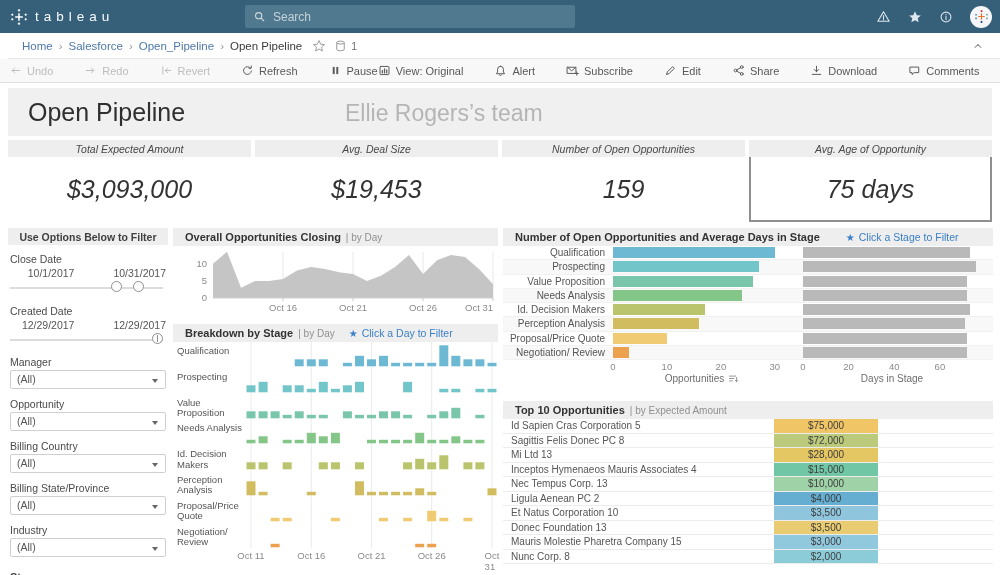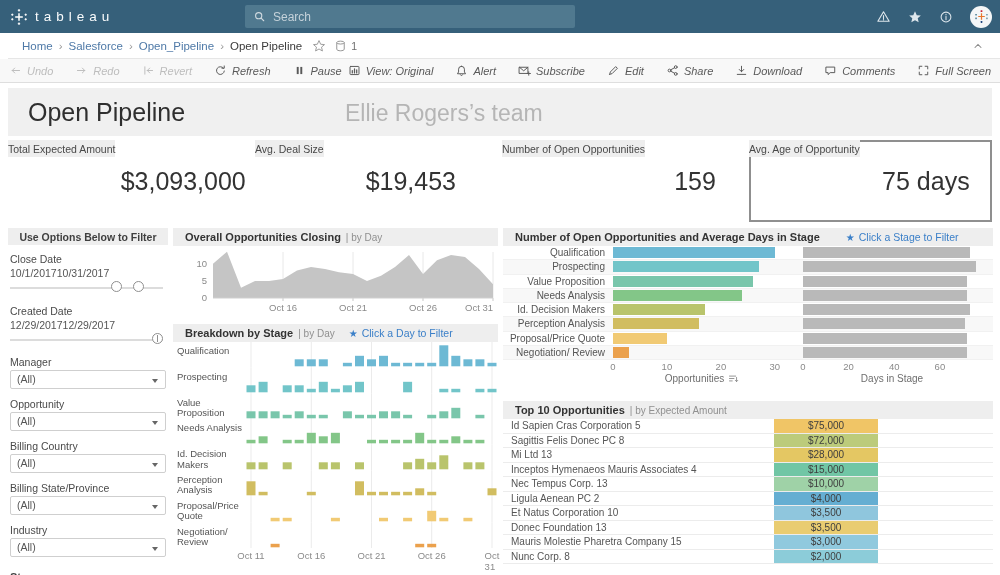--- a/index.html
+++ b/index.html
@@ -26,46 +26,46 @@
     border-bottom:1px solid #e6e6e6; display:flex; align-items:center; padding:0 14px; font-size:11.5px;margin-left:8px; }
   .crumb-link { color:#4e79a7; cursor:pointer; }
   .crumb-cur { color:#3a3a3a; }
   .crumb-sep { color:#9a9a9a; margin:0 6px; }
   .crumb-ics { display:flex; align-items:center; gap:8px; margin-left:10px; color:#8a8a8a; }
   .ds-count { font-size:10.5px; color:#6e6e6e; margin-left:-4px; }
   .collapse { position:absolute; right:16px; color:#8a8a8a; }
 
   .tbar { position:absolute; top:59px; left:0; right:0; height:24px; background:#f8f8f8;
     border-bottom:1px solid #dedede; display:flex; align-items:center; justify-content:space-between; padding:0 9px; }
-  .tb-group { display:flex; align-items:center; gap:22px;font-style:italic; }
+  .tb-group { display:flex; align-items:center; gap:31px; }
   .tb-item { display:flex; align-items:center; gap:5px; font-size:11px; color:#595959; cursor:pointer; white-space:nowrap; }
   .tb-item.disabled { color:#bdbdbd; }
   .tb-item svg { display:block; }
 
   
   .dash { position:absolute; top:83px; left:0; right:0; bottom:0; background:#fff; padding:5px 8px 0; }
   .titleband { position:relative; height:48px; background:#f0f0f0; margin-bottom:4px; }
   .title-main { position:absolute; left:20px; top:10px; font-size:25px; color:#2f2f2f; font-weight:500; }
   .title-sub  { position:absolute; left:337px; top:12px; font-size:23px; color:#b5b5b5; }
 
   .kpis { display:flex; gap:4px; height:82px; margin-bottom:6px; }
-  .kpi { flex:1; background:#fff; display:flex; flex-direction:row; cursor:pointer; }
+  .kpi { flex:1; background:#fff; display:flex; flex-direction:column; cursor:pointer;font-style:italic; }
   .kpi.selected { box-shadow: inset 0 0 0 2px #8f8f8f; }
   .kpi-strip { height:17px; background:#eeeeee; font-size:10.5px; color:#484848;
     display:flex; align-items:center; justify-content:center; }
   .kpi-val { flex:1; display:flex; align-items:center; justify-content:center; font-size:25px; color:#333; }
 
   .main { display:flex; gap:5px; height:342px; }
 
   
   .fcol { width:160px; flex:none; font-size:10.5px; }
   .f-strip { height:17px; background:#eeeeee; display:flex; align-items:center; justify-content:center;
     font-weight:bold; color:#3f3f3f; font-size:10.5px; }
   .f-label { margin:8px 2px 2px; color:#4a4a4a; }
-  .f-vals { display:flex; justify-content:flex-start; color:#555; padding:0 2px; margin-top:2px; }
+  .f-vals { display:flex; justify-content:flex-end; color:#555; padding:0 2px; margin-top:2px;gap:39px; }
   .slider { position:relative; height:17px; margin:1px 5px 1px 2px; }
   .track { position:absolute; top:7px; left:0; right:0; height:2px; background:#dcdcdc; }
   .handle { position:absolute; top:1px; width:11px; height:11px; border-radius:50%;
     background:#fff; border:1.5px solid #8f8f8f; cursor:pointer; }
   .handle .hline { position:absolute; left:3.5px; top:0.5px; width:1px; height:7px; background:#8f8f8f; }
   .dd-block { margin-bottom:9px; }
   .dd { height:19px; border:1px solid #cfcfcf; border-radius:2px; background:#fff; margin:0 2px;
     position:relative; color:#555; line-height:17px; padding-left:6px; cursor:pointer; }
   .dd::after { content:""; position:absolute; right:7px; top:8px; border-left:3.5px solid transparent;
     border-right:3.5px solid transparent; border-top:4px solid #666; }

